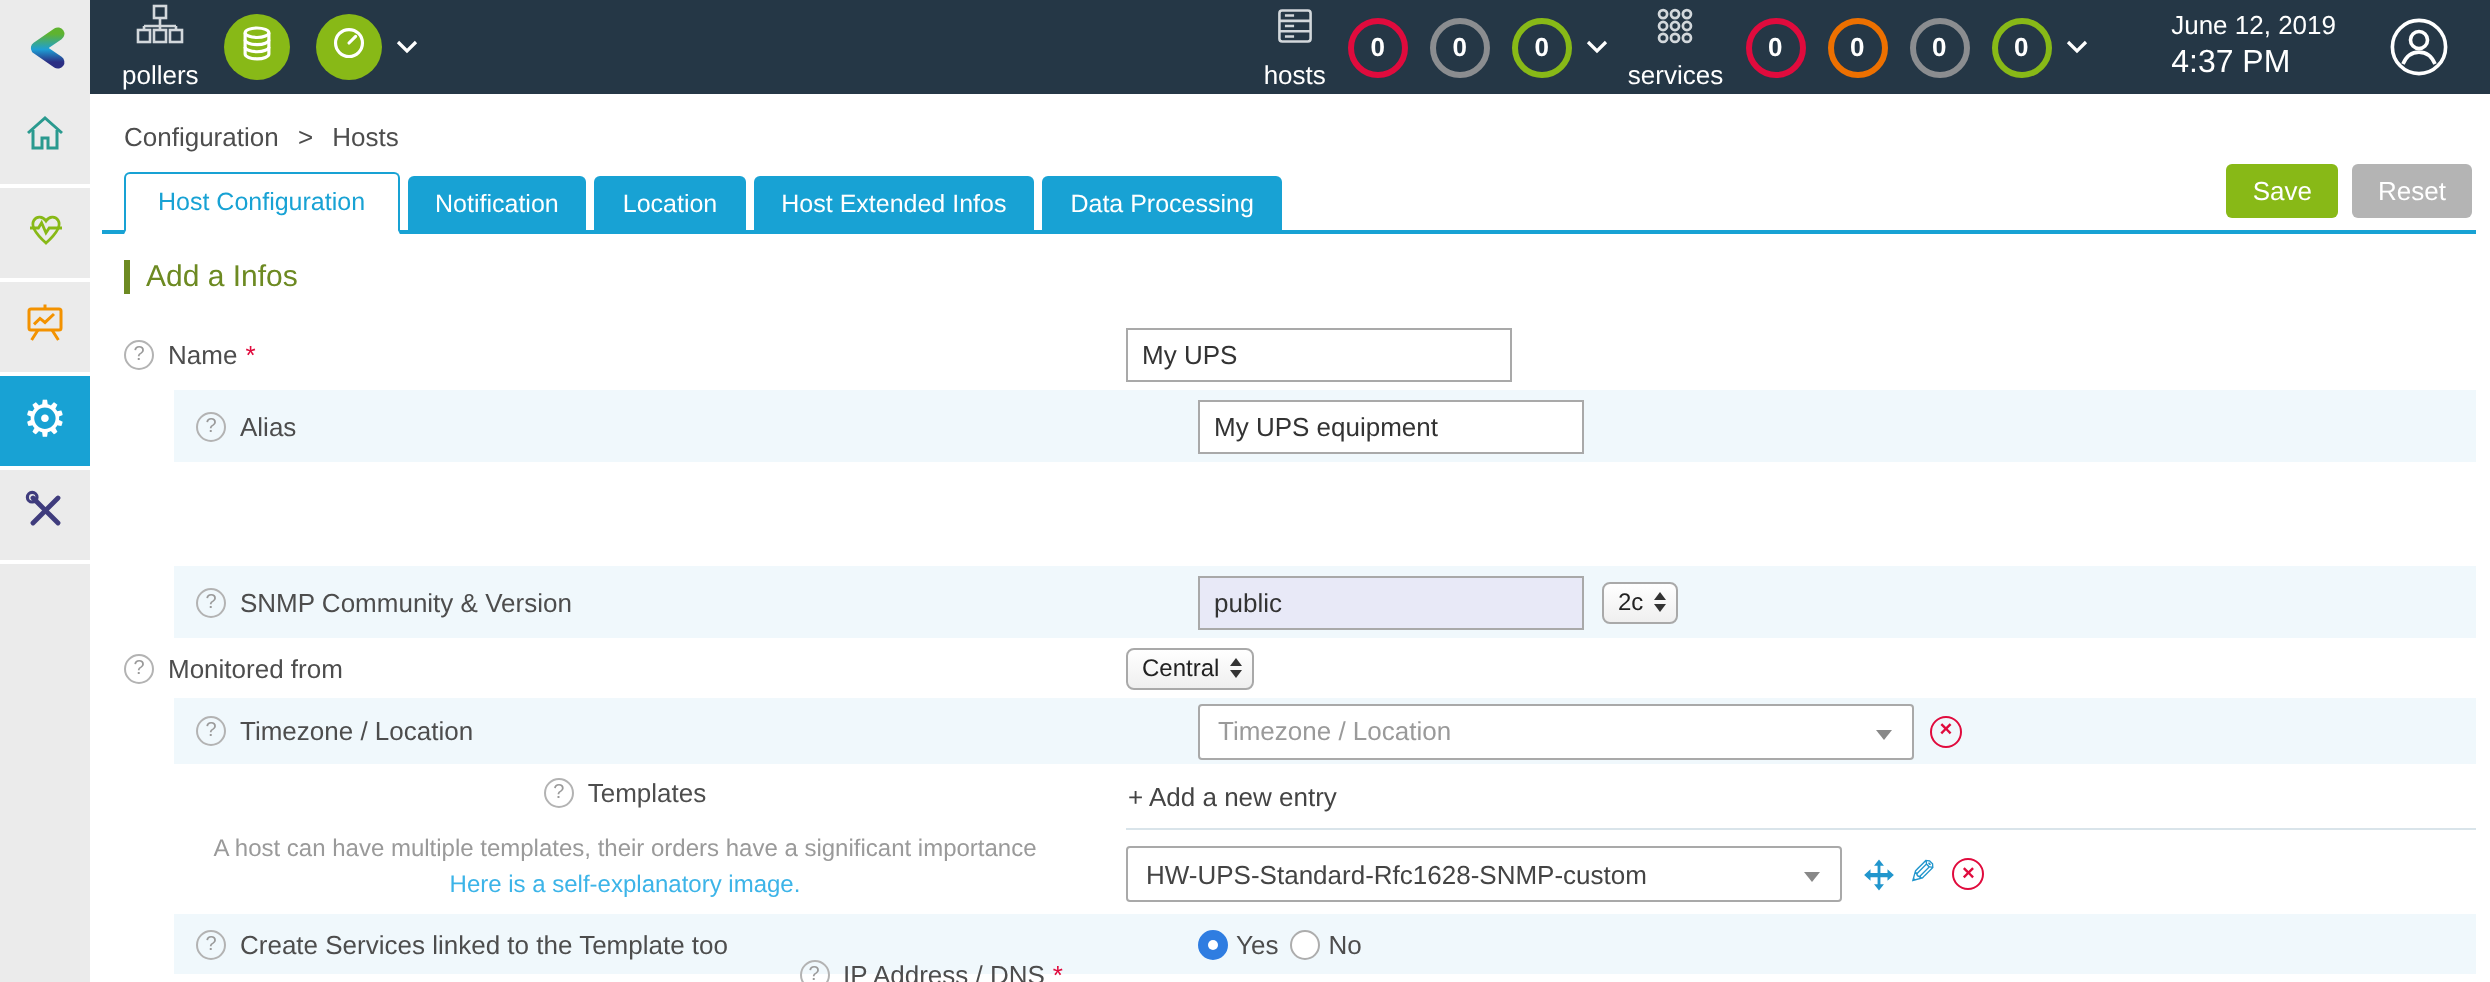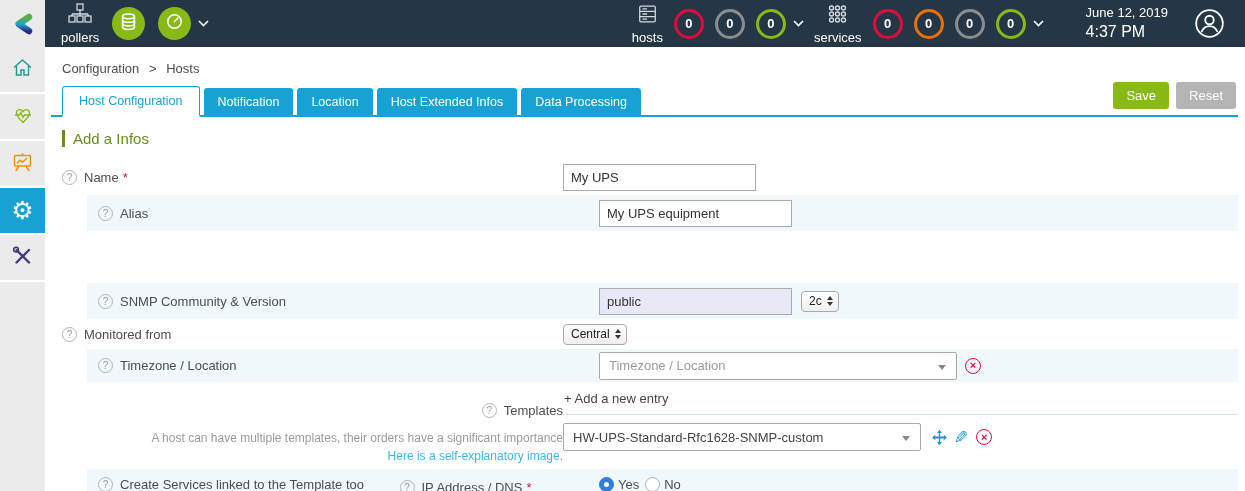--- a/index.html
+++ b/index.html
@@ -104,21 +104,21 @@
   .sel2::after { content:""; position:absolute; right:10px; top:12px; width:0; height:0;
                  border-left:4.5px solid transparent; border-right:4.5px solid transparent;
                  border-top:5px solid #888; }
   .circle-x { width:16px; height:16px; border-radius:50%; border:1.5px solid #e00b3d;
               color:#e00b3d; font-size:11px; font-weight:bold; display:inline-flex;
               align-items:center; justify-content:center; margin-left:8px; cursor:pointer;
               line-height:1; }
   .circle-x::before { content:"\00d7"; }
 
   .tpl-row { align-items:flex-start; padding-top:7px; padding-bottom:6px; }
-  .tpl-lbl { flex-direction:column; align-items:flex-end;margin-top:14px; }
+  .tpl-lbl { flex-direction:column; align-items:center; }
   .tpl-label-line { display:flex; align-items:center; }
   .tpl-help { font-size:12px; color:#9a9a9a; margin:12px 0 2px 0; line-height:1.45; }
   .tpl-link { font-size:12px; color:#3cb4e8; cursor:pointer; }
   .tpl-val { flex-direction:column; align-items:stretch; }
   .add-entry { font-size:13px; color:#444; padding:2px 0 8px 1px;
                border-bottom:1px solid #d9e4ea; cursor:pointer; }
   .tpl-select-line { display:flex; align-items:center; margin-top:8px; }
   .move-icon { margin-left:10px; cursor:pointer; display:flex; }
   .pencil-icon { color:#2196cd; font-size:17px; margin-left:6px; cursor:pointer;
                  transform:scaleX(-1); display:inline-block; }

